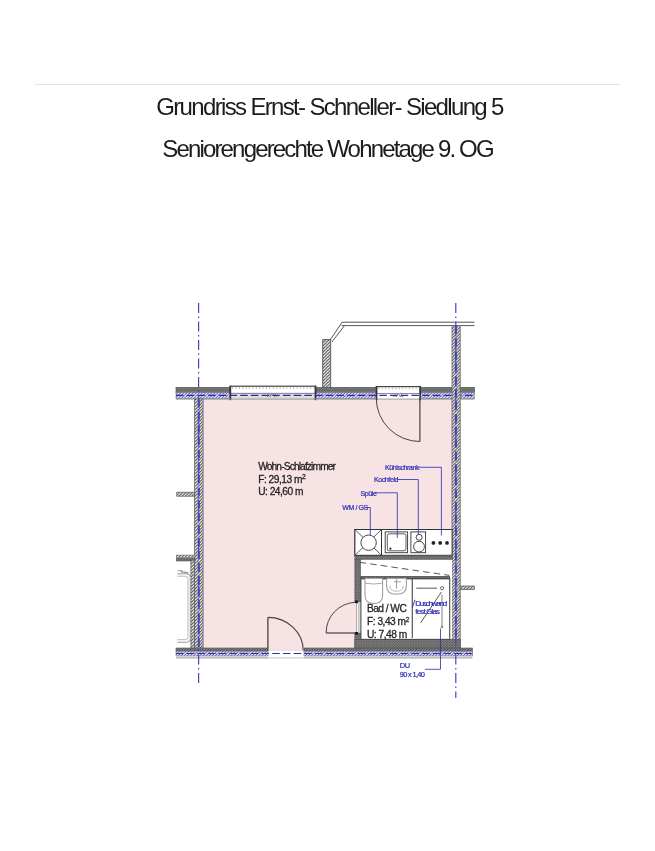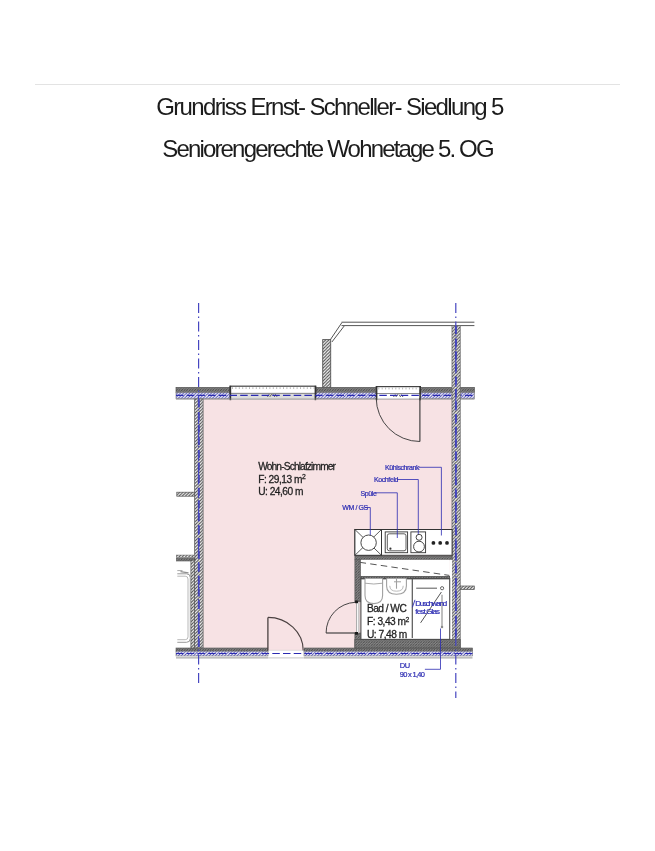--- a/index.html
+++ b/index.html
@@ -11,21 +11,21 @@
           font-size:24px;letter-spacing:-1.83px;color:#1c1c1c;}
   svg{position:absolute;left:0;top:0;}
 </style>
 </head>
 <body>
 
 <div style="position:absolute;left:35px;top:84px;width:585px;height:1px;background:#e3e3e3;"></div>
 
 <div class="title1">Grundriss Ernst- Schneller- Siedlung 5</div>
 
-<div class="title2">Seniorengerechte Wohnetage 5. OG</div>
+<div class="title2">Seniorengerechte Wohnetage 9. OG</div>
 
 <svg width="655" height="851" viewBox="0 0 655 851">
 <defs>
   <pattern id="pGrey" width="2.6" height="2.6" patternUnits="userSpaceOnUse">
     <rect width="2.6" height="2.6" fill="#9b9b9b"></rect>
     <path d="M0,2.6 L2.6,0 M-0.9,0.9 L0.9,-0.9 M1.7,3.5 L3.5,1.7" stroke="#454545" stroke-width="0.95" fill="none"></path>
     <path d="M0,0 L2.6,2.6" stroke="#6e6e6e" stroke-width="0.5" fill="none"></path>
   </pattern>
   <pattern id="pBlue" width="3.1" height="3.1" patternUnits="userSpaceOnUse">
     <rect width="3.1" height="3.1" fill="#f7f7fa"></rect>

